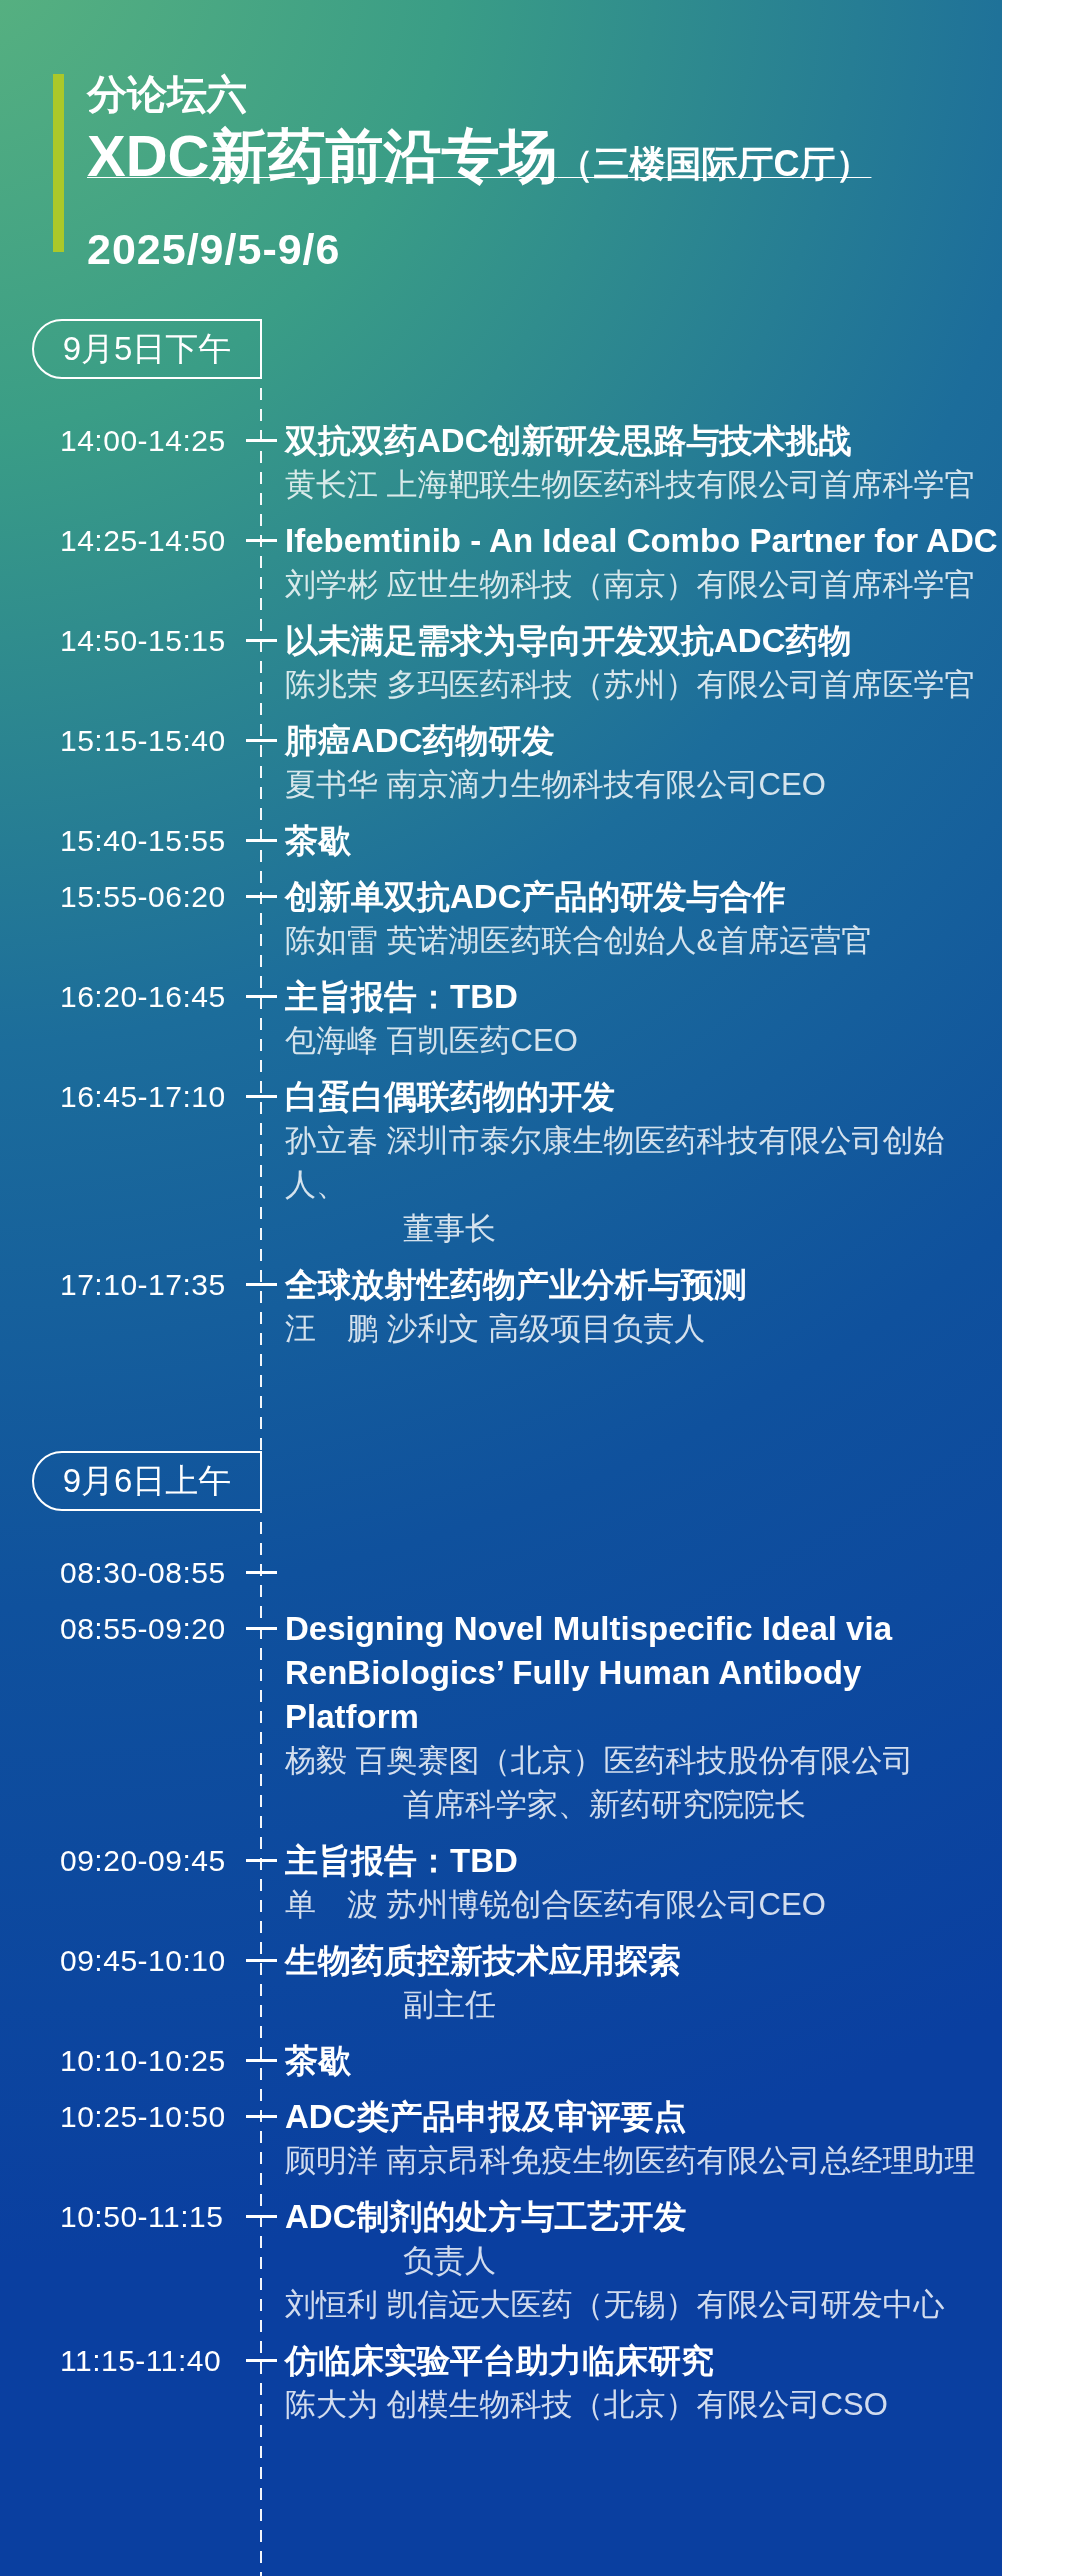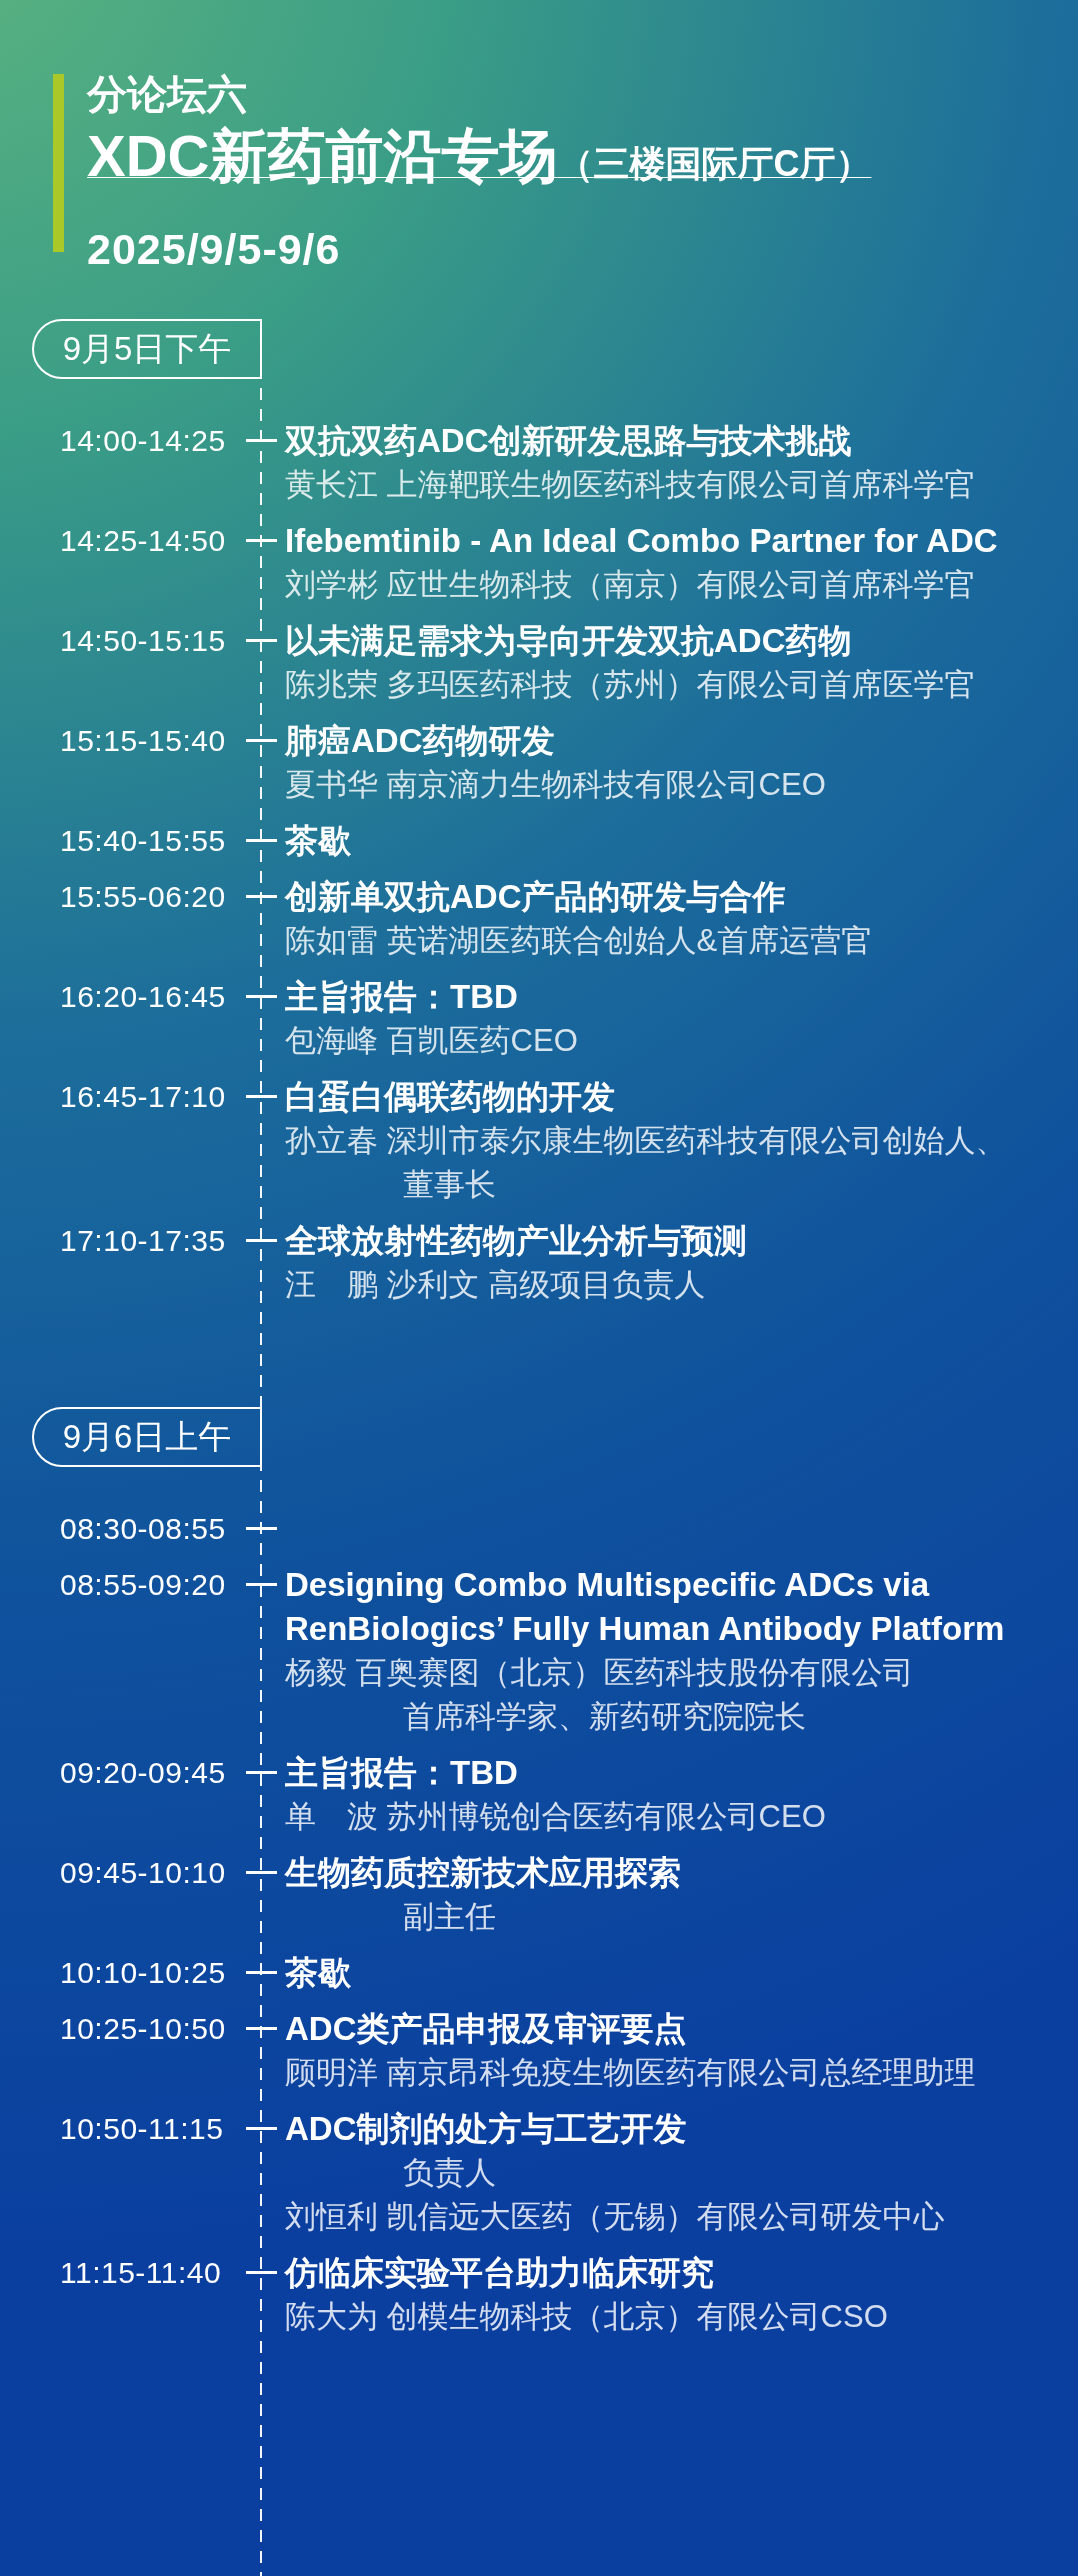--- a/index.html
+++ b/index.html
@@ -3,21 +3,21 @@
 <meta charset="utf-8">
 <style>
   :root{
     --accent:#abc829;
     --speaker:rgba(255,255,255,0.82);
     --bg-green:#5cb47f;
     --bg-deep:#0a3fa0;
   }
   html,body{margin:0;padding:0;}
   .page{
-    width:1078px;height:2576px;position:relative;overflow:hidden;
+    width:1002px;height:2576px;position:relative;overflow:hidden;
     background:radial-gradient(circle 2346px at -60px -80px,
       var(--bg-green) 0%, #3a9d86 22%, #1c6d9b 48%, #0f519d 72%, var(--bg-deep) 100%);
     font-family:"Liberation Sans","DejaVu Sans",sans-serif;
     color:#ffffff;
   }
   
   .header{margin:70px 0 0 87px;position:relative;}
   .accent-bar{position:absolute;left:-34px;top:4px;width:11px;height:178px;background:var(--accent);}
   .forum-label{font-size:40px;line-height:48px;font-weight:bold;}
   .title-row{margin-top:4px;line-height:68px;font-weight:bold;white-space:nowrap;text-decoration:underline;}
@@ -128,21 +128,21 @@
           <div class="speaker-line">汪　鹏 沙利文 高级项目负责人</div>
         </div>
       </div>
       <div class="badge later">9月6日上午</div>
       <div class="item">
         <div class="time">08:30-08:55</div>
       </div>
       <div class="item">
         <div class="time">08:55-09:20</div>
         <div class="content">
-          <div class="title-line">Designing Combo Multispecific ADCs via</div>
+          <div class="title-line">Designing Novel Multispecific Ideal via</div>
           <div class="title-line">RenBiologics’ Fully Human Antibody Platform</div>
           <div class="speaker-line">杨毅 百奥赛图（北京）医药科技股份有限公司</div>
           <div class="speaker-line cont">首席科学家、新药研究院院长</div>
         </div>
       </div>
       <div class="item">
         <div class="time">09:20-09:45</div>
         <div class="content">
           <div class="title-line">主旨报告：TBD</div>
           <div class="speaker-line">单　波 苏州博锐创合医药有限公司CEO</div>

